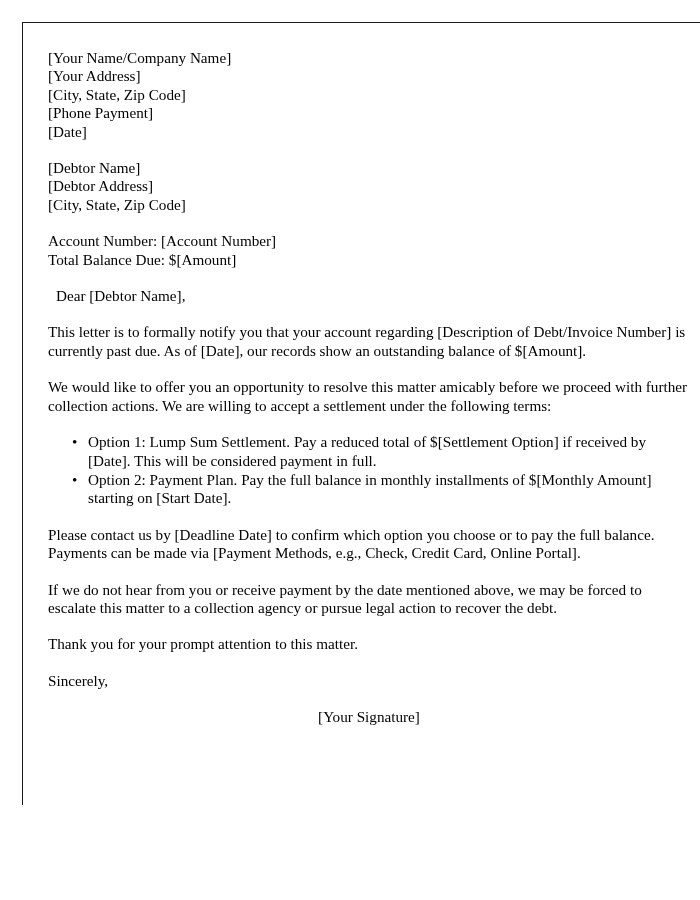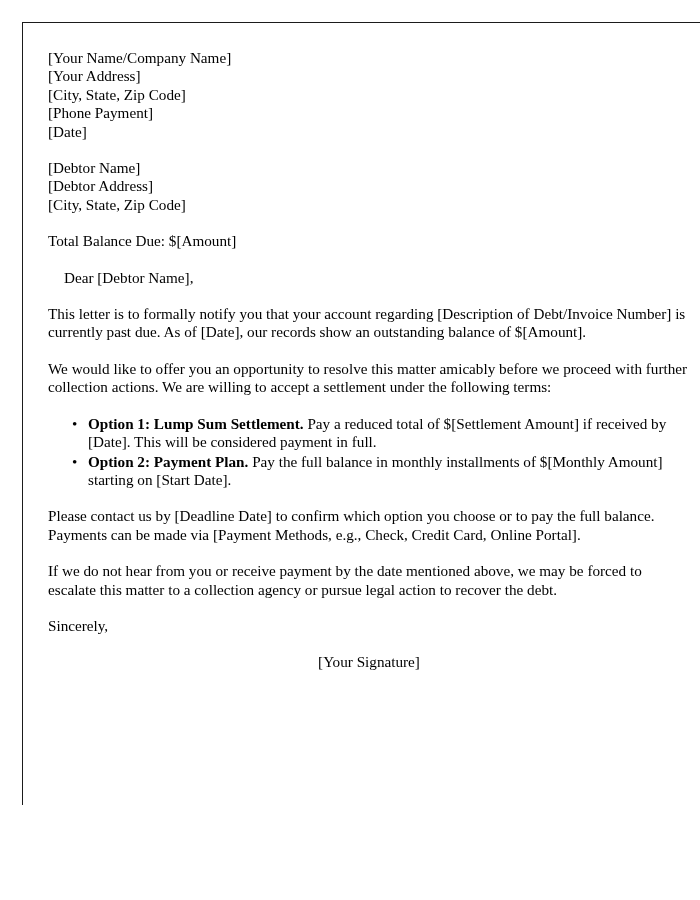--- a/index.html
+++ b/index.html
@@ -55,21 +55,21 @@
   .re-line {
     font-weight: bold;
     margin: 0 0 18px 0;
   }
 
   .acct-block {
     margin: 0 0 18px 0;
   }
 
   .salutation {
-    margin: 0 0 18px 16px;
+    margin: 0 0 18px 8px;
   }
 
   .para {
     margin: 0 0 18px 0;
   }
 
   .options-list {
     list-style: none;
     margin: 0 0 18px 0;
     padding: 0;
@@ -80,21 +80,21 @@
     margin: 0 0 1px 0;
   }
   .options-list li .bullet-dot {
     position: absolute;
     left: 24px;
     top: 0;
     line-height: 18.4px;
     font-size: 15.2px;
   }
   .opt-label {
-    font-weight: bold;
+    font-weight: normal;
   }
 
   .closing {
     margin: 0 0 18px 0;
   }
   .signature-line {
     margin: 0;
     text-align: center;
   }
 </style>
@@ -114,44 +114,46 @@
       </div>
 
       <div class="addr-block">
         <span class="addr-line">[Debtor Name]</span>
         <span class="addr-line">[Debtor Address]</span>
         <span class="addr-line">[City, State, Zip Code]</span>
       </div>
 
 
       <div class="acct-block">
+        <span class="addr-line">Account Number: [Account Number]</span>
         <span class="addr-line">Total Balance Due: $[Amount]</span>
       </div>
 
       <p class="salutation">Dear [Debtor Name],</p>
 
       <p class="para">This letter is to formally notify you that your account regarding [Description of Debt/Invoice Number] is currently past due. As of [Date], our records show an outstanding balance of $[Amount].</p>
 
       <p class="para">We would like to offer you an opportunity to resolve this matter amicably before we proceed with further collection actions. We are willing to accept a settlement under the following terms:</p>
 
       <ul class="options-list">
         <li>
           <span class="bullet-dot">•</span>
-          <span class="opt-label">Option 1: Lump Sum Settlement.</span><span> Pay a reduced total of $[Settlement Amount] if received by [Date]. This will be considered payment in full.</span>
+          <span class="opt-label">Option 1: Lump Sum Settlement.</span><span> Pay a reduced total of $[Settlement Option] if received by [Date]. This will be considered payment in full.</span>
         </li>
         <li>
           <span class="bullet-dot">•</span>
           <span class="opt-label">Option 2: Payment Plan.</span><span> Pay the full balance in monthly installments of $[Monthly Amount] starting on [Start Date].</span>
         </li>
       </ul>
 
       <p class="para">Please contact us by [Deadline Date] to confirm which option you choose or to pay the full balance. Payments can be made via [Payment Methods, e.g., Check, Credit Card, Online Portal].</p>
 
       <p class="para">If we do not hear from you or receive payment by the date mentioned above, we may be forced to escalate this matter to a collection agency or pursue legal action to recover the debt.</p>
 
+      <p class="para">Thank you for your prompt attention to this matter.</p>
 
       <p class="closing">Sincerely,</p>
 
       <p class="signature-line">[Your Signature]</p>
 
     </div>
   </div>
 </div>
 
 </body></html>

